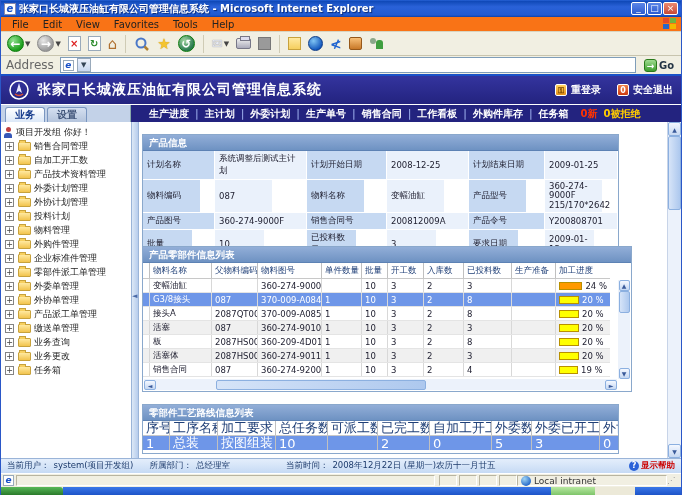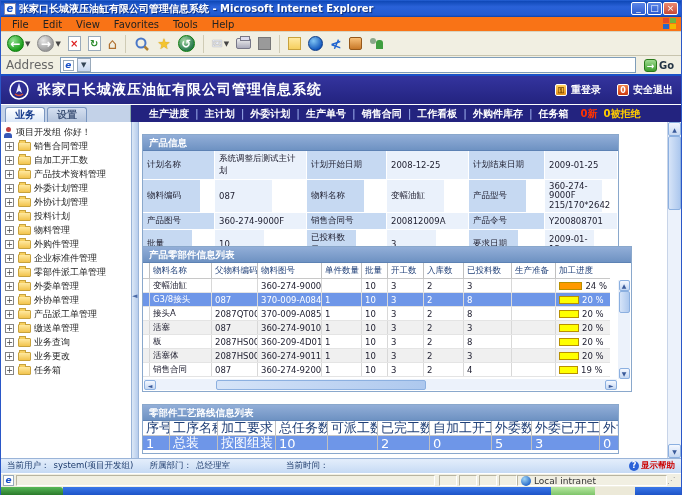--- a/index.html
+++ b/index.html
@@ -599,20 +599,21 @@
   </div>
 
   <div class="appstatus">
     <span>当前用户：</span>
       <span>system(项目开发组)</span>
     <span style="width:8px;"></span>
     <span>所属部门：</span>
       <span>总经理室</span>
     <span style="width:48px;"></span>
     <span>当前时间：</span>
+      <span>2008年12月22日 (星期一)农历十一月廿五</span>
     <span class="helpwrap">
       <span class="qicon">?</span>
       <span class="helptext">显示帮助</span>
     </span>
   </div>
 
   <div class="iestatus">
     <span class="aicon">e</span>
     <span class="spacer"></span>
     <span class="iepane" style="width:18px;"></span>

